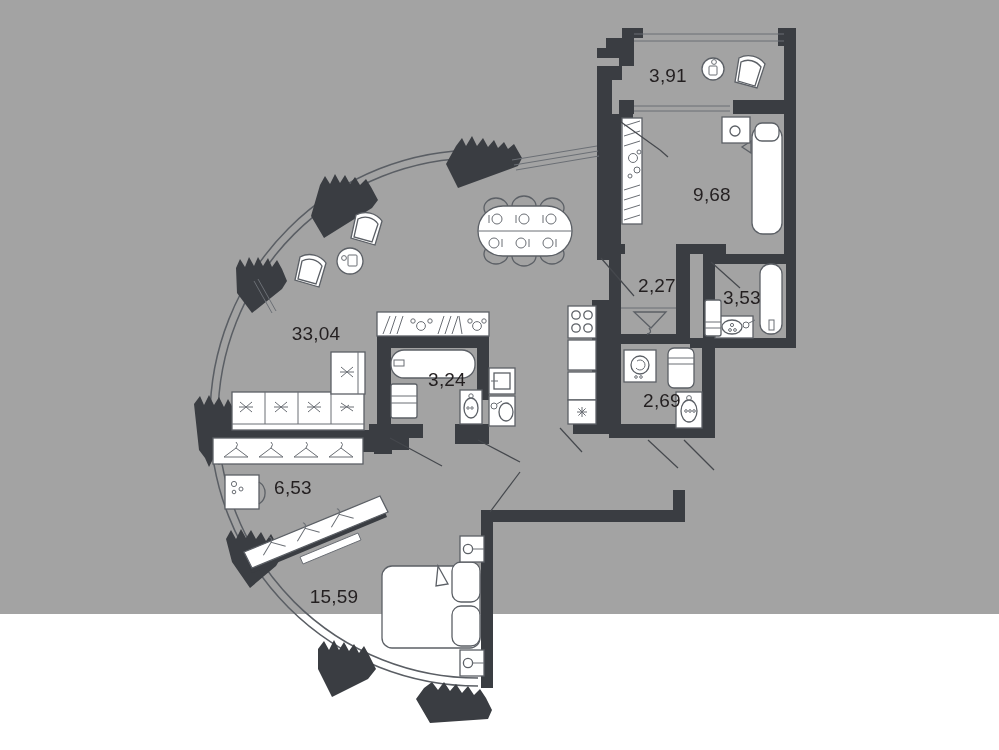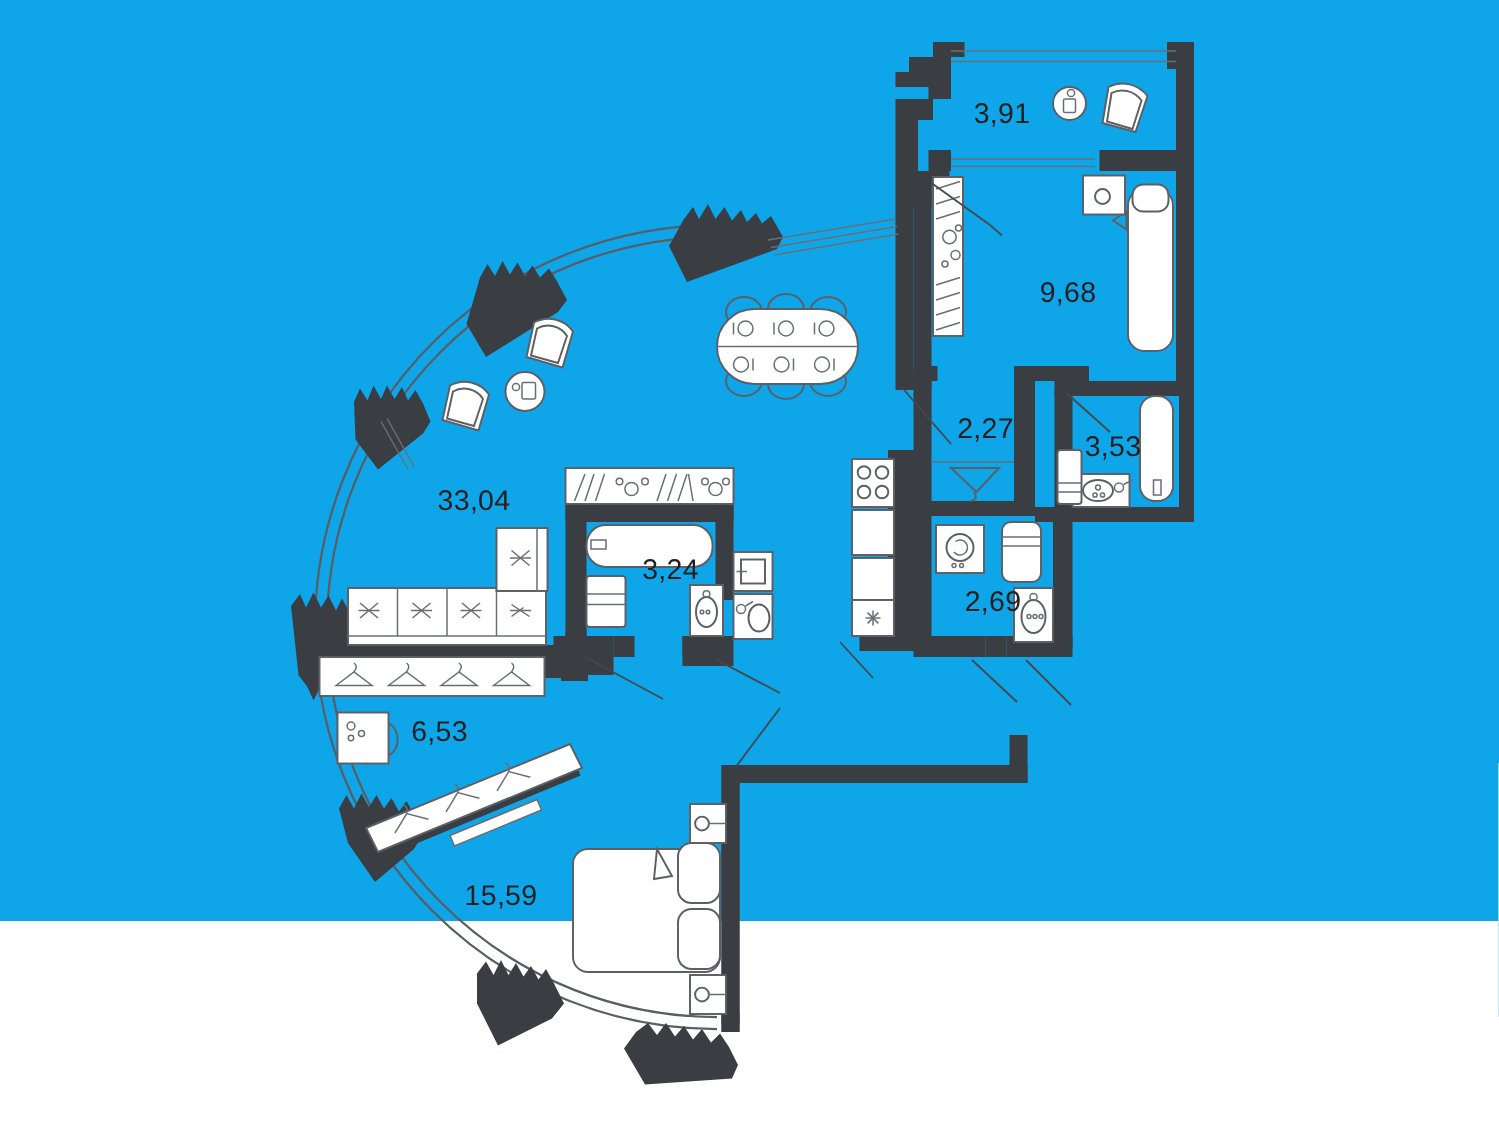--- a/index.html
+++ b/index.html
@@ -1,18 +1,18 @@
 <!DOCTYPE html>
 <html><head>
 <meta charset="utf-8">
 <style>
   html,body{margin:0;padding:0;background:#ffffff;}
   body{width:999px;height:750px;overflow:hidden;
        font-family:"Liberation Sans", sans-serif;}
-  #plan-root{position:relative;width:999px;height:614px;background:#0ea5e9;}
+  #plan-root{position:relative;width:999px;height:614px;background:#a3a3a3;}
   svg#floorplan{display:block;width:999px;height:750px;}
   .wall{fill:#3a3d42;}
   .furn{fill:#ffffff;stroke:#5c6066;stroke-width:1.3;}
   .furn-nf{fill:none;stroke:#5c6066;stroke-width:1.3;}
   .furn-thin{fill:none;stroke:#6a6e74;stroke-width:1;}
   .leader{fill:none;stroke:#45484d;stroke-width:1.2;}
   .curvewall{fill:none;stroke:#5a5e64;stroke-width:1.5;}
   .arealabel{font-family:"Liberation Sans", sans-serif;
      font-size:19px;fill:#231f20;font-weight:400;
      text-anchor:middle;dominant-baseline:middle;letter-spacing:0.2px;}

